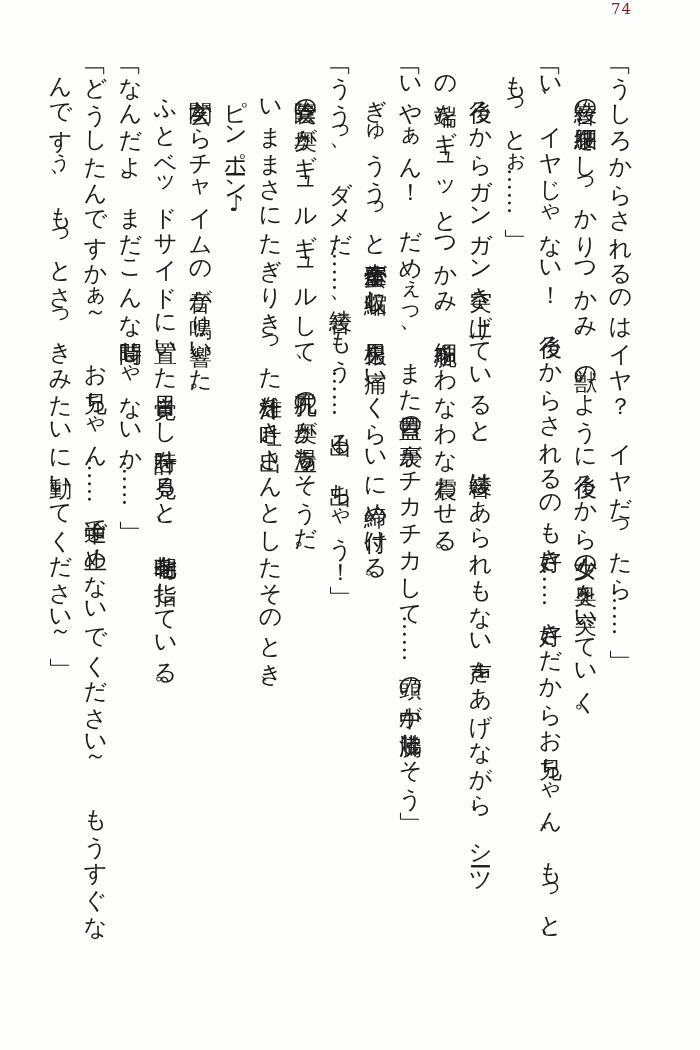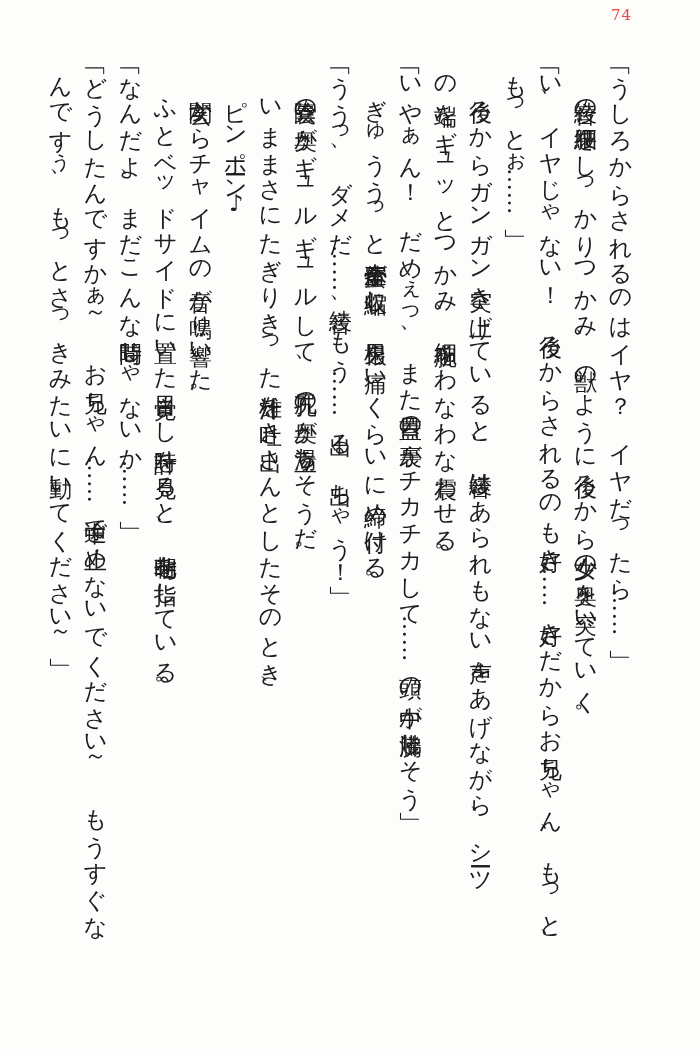--- a/index.html
+++ b/index.html
@@ -13,24 +13,24 @@
     position: relative;
     overflow: hidden;
     font-family: "DejaVu Serif", "Liberation Serif", serif;
   }
   .page {
     position: absolute;
     inset: 0;
   }
   .page-number {
     position: absolute;
-    top: 6px;
+    top: 0;
     right: 68px;
     font-size: 15px;
-    color: #ef4444;
+    color: #7f1d1d;
     letter-spacing: 1px;
   }
   .text-block {
     position: absolute;
     top: 60px;
     right: 62px;
     height: 935px;
     writing-mode: vertical-rl;
     text-orientation: mixed;
     font-size: 23px;

